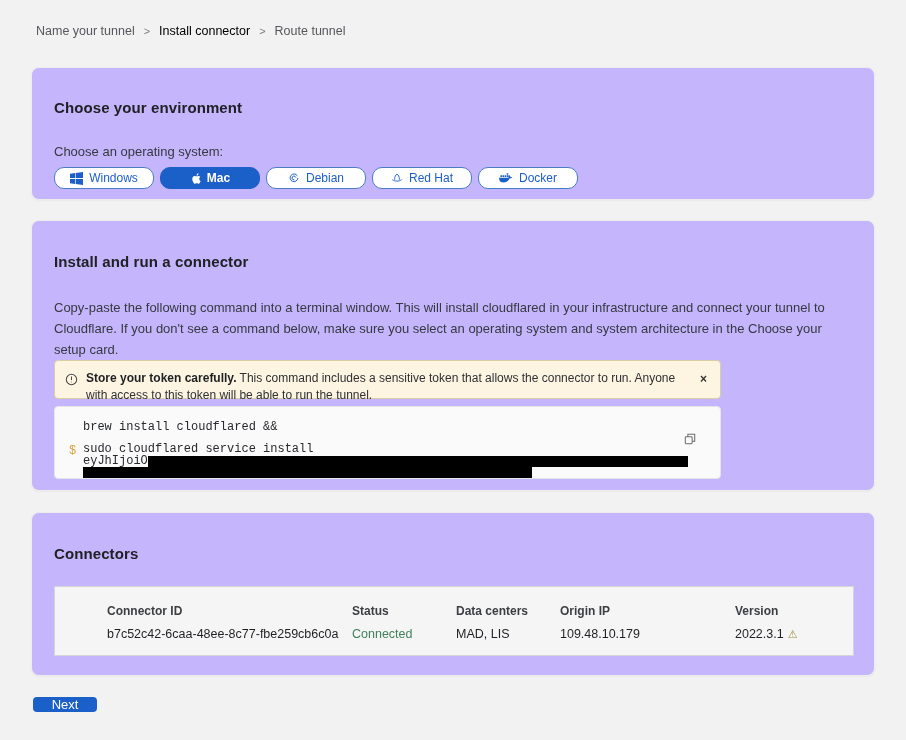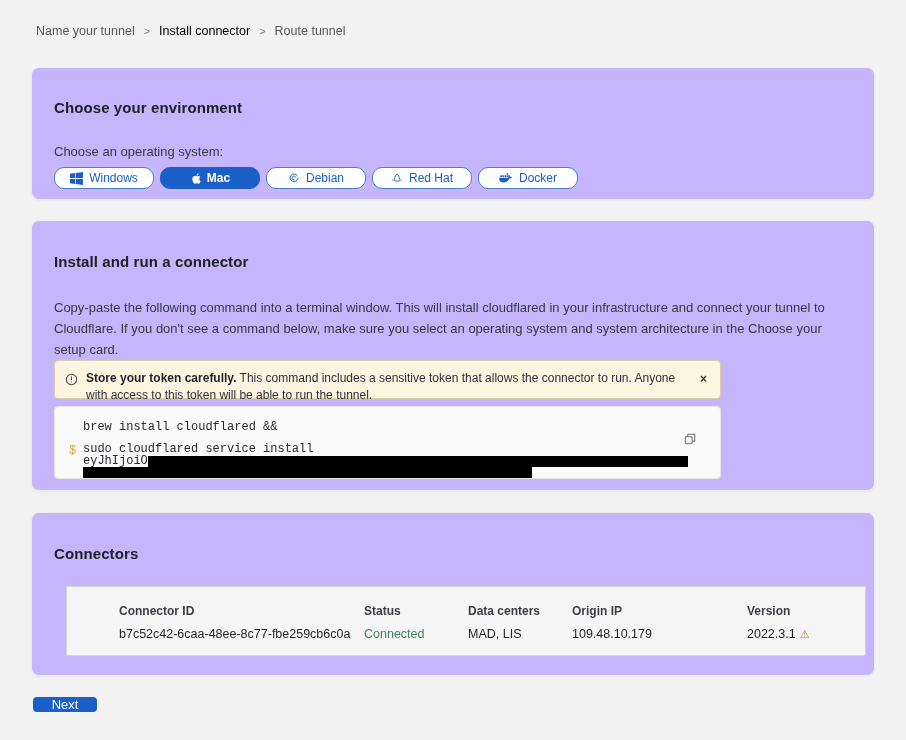--- a/index.html
+++ b/index.html
@@ -89,21 +89,20 @@
   .redact-2 { width:449px; }
   .copy-btn { position:absolute; right:24px; top:26px; cursor:pointer; }
 
   
   .connector-table {
     margin-top:24px;
     width:800px; height:70px;
     background:#f5f5f6;
     border:1px solid #d5d5d8;
     padding:17px 0 4px 52px;
-    margin-left:12px;
   }
   .t-head, .t-row {
     display:grid;
     grid-template-columns:245px 104px 104px 175px 1fr;
   }
   .t-head { font-size:12px; font-weight:bold; color:#3c3e42; }
   .t-row { margin-top:9px; font-size:12.5px; color:#1f2023; }
   .status-connected { color:#40815b; }
   .warn-tri { color:#a68f3c; font-size:11px; margin-left:4px; }
 

